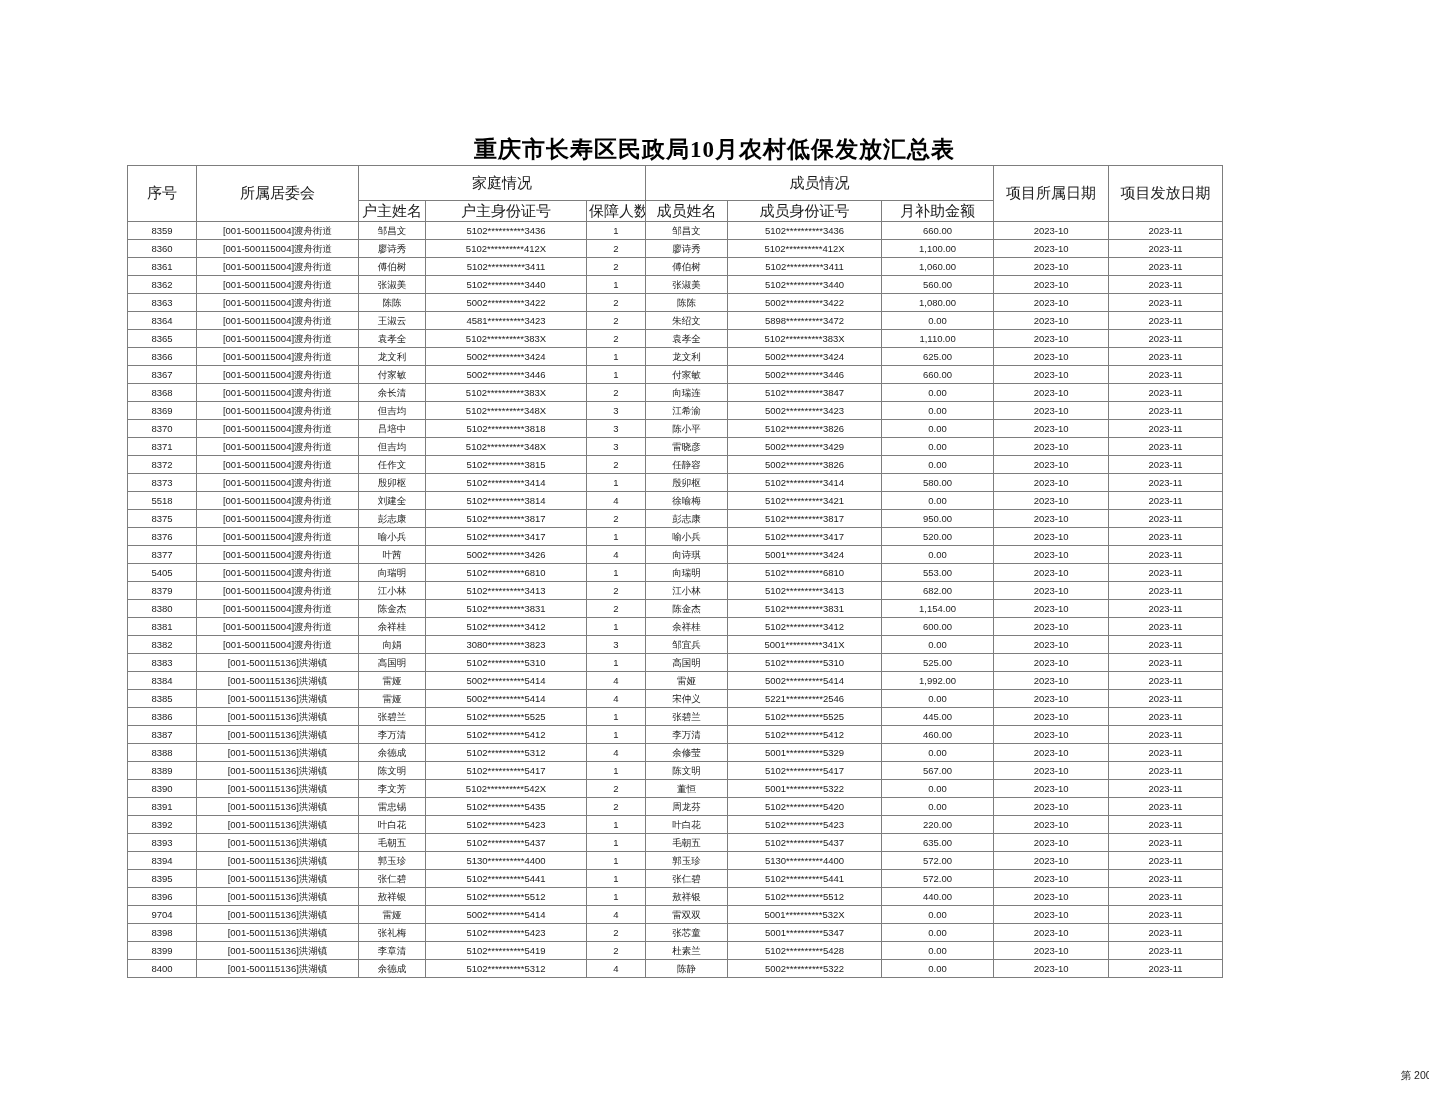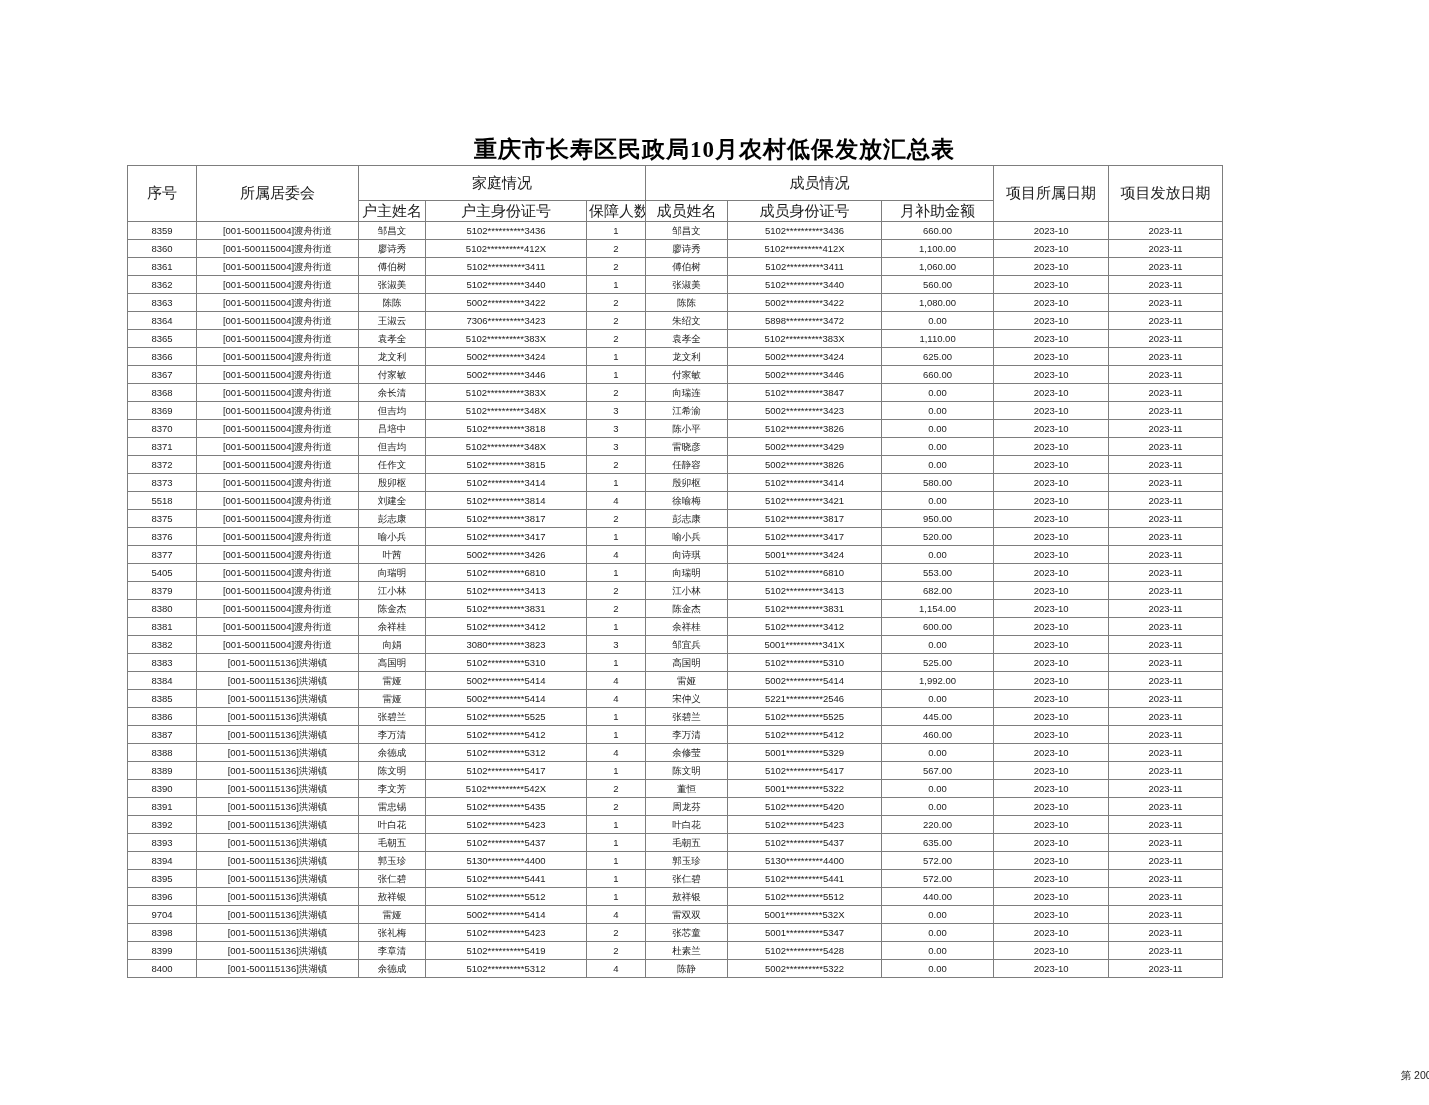--- a/index.html
+++ b/index.html
@@ -168,21 +168,21 @@
         <td>陈陈</td>
         <td>5002**********3422</td>
         <td>1,080.00</td>
         <td>2023-10</td>
         <td>2023-11</td>
       </tr>
       <tr>
         <td>8364</td>
         <td>[001-500115004]渡舟街道</td>
         <td>王淑云</td>
-        <td>7306**********3423</td>
+        <td>4581**********3423</td>
         <td>2</td>
         <td>朱绍文</td>
         <td>5898**********3472</td>
         <td>0.00</td>
         <td>2023-10</td>
         <td>2023-11</td>
       </tr>
       <tr>
         <td>8365</td>
         <td>[001-500115004]渡舟街道</td>

